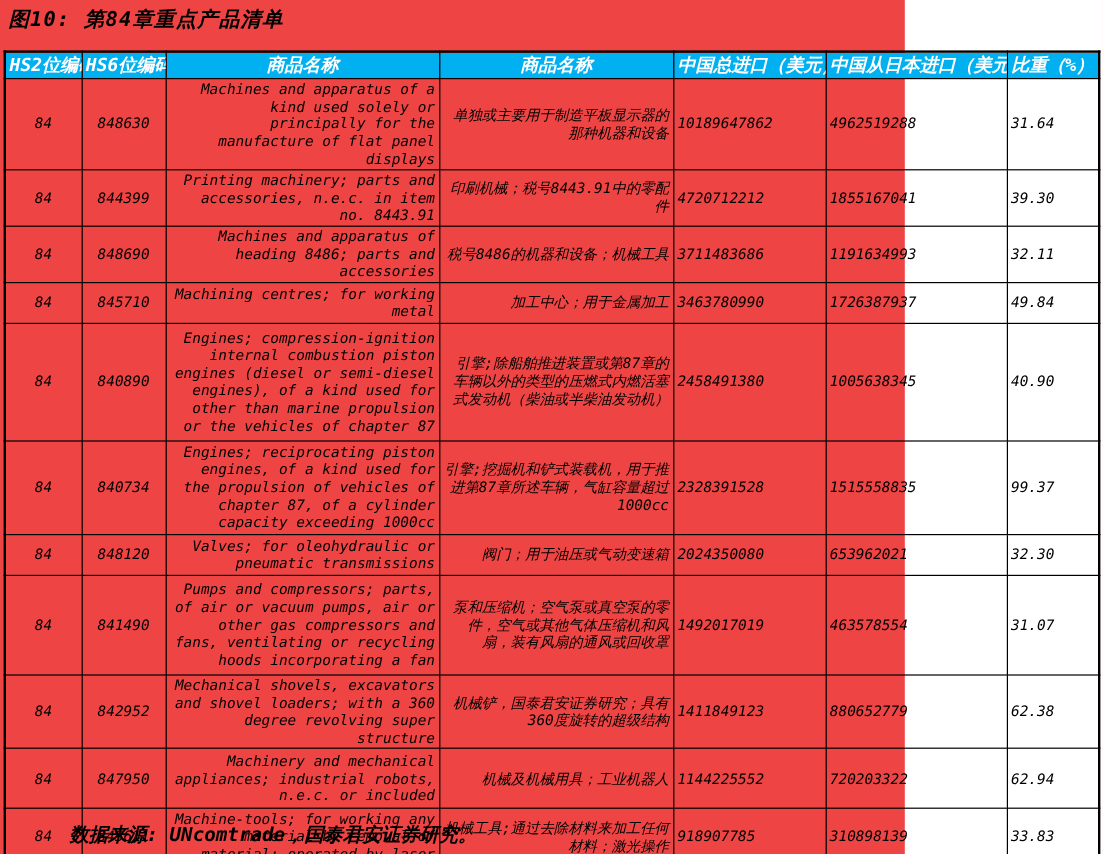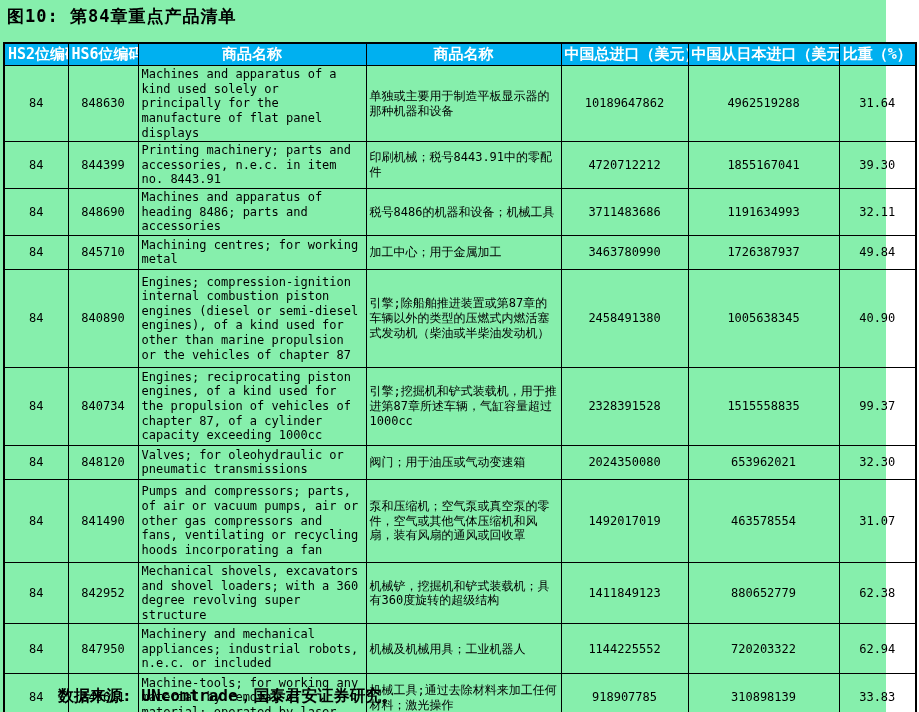--- a/index.html
+++ b/index.html
@@ -1,20 +1,21 @@
 <!DOCTYPE html>
 <html><head>
 <meta charset="utf-8">
 <style>
   html,body{margin:0;padding:0;background:#ffffff;}
   .page{
-    width:886px;height:712px;box-sizing:border-box;
-    background:#86efac;position:relative;
+    width:754px;height:712px;box-sizing:border-box;
+    background:#ef4444;position:relative;
     font-family:"DejaVu Sans Mono","Liberation Sans",sans-serif;
     color:#000;
+    font-style:italic;
   }
   .title{
     position:absolute;left:7px;top:5px;
     font-size:17px;font-weight:bold;letter-spacing:1px;
     color:#000;
   }
   table.product-table{
     position:absolute;left:3px;top:42px;
     width:912px;border-collapse:collapse;table-layout:fixed;
     border:2px solid #000;
@@ -26,22 +27,22 @@
     vertical-align:middle;
     overflow:hidden;
   }
   table.product-table thead th{
     background:#00b0f0;color:#ffffff;
     font-size:15px;font-weight:bold;
     height:16px;text-align:center;white-space:nowrap;
   }
   table.product-table td{font-size:12px;line-height:1.22;}
   td.c0,td.c1{text-align:center;}
-  td.c2,td.c3{text-align:left;}
-  td.c4,td.c5,td.c6{text-align:center;}
+  td.c2,td.c3{text-align:right;}
+  td.c4,td.c5,td.c6{text-align:left;}
   .source{
     position:absolute;left:10px;top:686px;
     font-size:16px;font-weight:bold;color:#000;margin-left:48px;
   }
 </style>
 </head>
 <body>
 
 <div class="page">
 
@@ -138,21 +139,21 @@
           <td class="c2">Pumps and compressors; parts, of air or vacuum pumps, air or other gas compressors and fans, ventilating or recycling hoods incorporating a fan</td>
           <td class="c3">泵和压缩机；空气泵或真空泵的零件，空气或其他气体压缩机和风扇，装有风扇的通风或回收罩</td>
           <td class="c4">1492017019</td>
           <td class="c5">463578554</td>
           <td class="c6">31.07</td>
         </tr>
         <tr style="height: 50px;">
           <td class="c0">84</td>
           <td class="c1">842952</td>
           <td class="c2">Mechanical shovels, excavators and shovel loaders; with a 360 degree revolving super structure</td>
-          <td class="c3">机械铲，挖掘机和铲式装载机；具有360度旋转的超级结构</td>
+          <td class="c3">机械铲，国泰君安证券研究；具有360度旋转的超级结构</td>
           <td class="c4">1411849123</td>
           <td class="c5">880652779</td>
           <td class="c6">62.38</td>
         </tr>
         <tr style="height: 50px;">
           <td class="c0">84</td>
           <td class="c1">847950</td>
           <td class="c2">Machinery and mechanical appliances; industrial robots, n.e.c. or included</td>
           <td class="c3">机械及机械用具；工业机器人</td>
           <td class="c4">1144225552</td>

